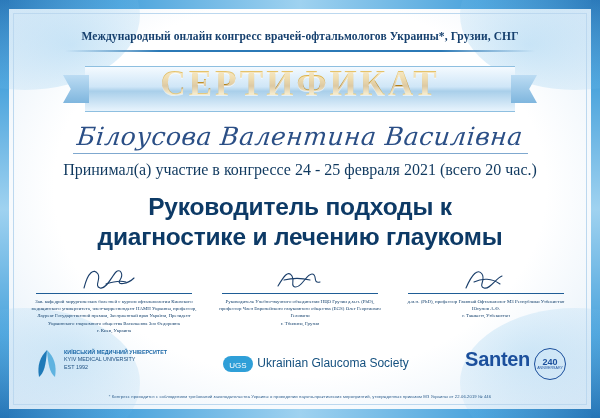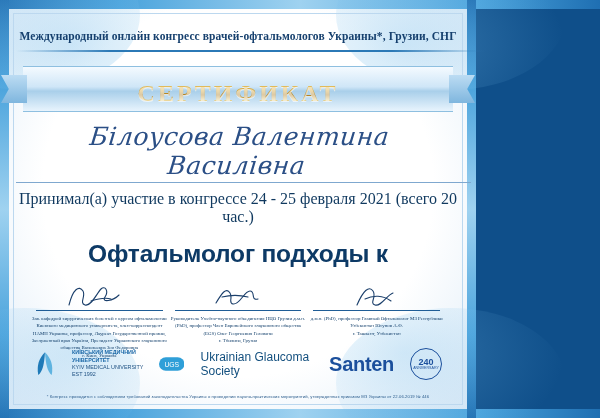--- a/index.html
+++ b/index.html
@@ -3,21 +3,21 @@
 <meta charset="utf-8">
 <style>
   html,body{margin:0;padding:0;}
   body{
     width:600px;height:418px;overflow:hidden;
     background:#0f4f8a;
     font-family:"Liberation Serif", serif;
   }
   .cert{
     position:relative;
-    width:476px;height:418px;
+    width:600px;height:418px;
     box-sizing:border-box;
     background:
       radial-gradient(ellipse at 50% 45%, #ffffff 0%, #ffffff 58%, #eef5fb 78%, #dbe9f6 100%);
   }
   
   .frame-top,.frame-bottom,.frame-left,.frame-right{
     position:absolute;
     background:linear-gradient(90deg,#1f6fb2,#4aa3dc 20%,#9fd2f0 50%,#4aa3dc 80%,#1f6fb2);
   }
   .frame-top{left:0;top:0;width:600px;height:9px;}
@@ -68,23 +68,23 @@
     background:linear-gradient(180deg,#f4faff,#cfe6f7 45%,#a9cfea 55%,#e8f4fd);
     border-top:1px solid #8ebfe0;border-bottom:1px solid #8ebfe0;
   }
   .ribbon:before,.ribbon:after{
     content:"";position:absolute;top:8px;width:26px;height:28px;
     background:linear-gradient(180deg,#bcdcf3,#7fb6de);
   }
   .ribbon:before{left:-22px;clip-path:polygon(0 0,100% 0,100% 100%,0 100%,30% 50%);}
   .ribbon:after{right:-22px;clip-path:polygon(0 0,100% 0,70% 50%,100% 100%,0 100%);}
   .title{
-    position:absolute;left:0;right:0;top:20px;
-    text-align:center;
-    font-size:24px;
+    position:absolute;left:0;right:0;top:4px;
+    text-align:center;
+    font-size:35px;
     font-weight:bold;
     letter-spacing:3px;
     font-family:"Liberation Serif", serif;
     color:#c99a22;
     background:linear-gradient(180deg,#f3dca0 0%,#d9ab3a 35%,#a9791a 55%,#e8cf86 75%,#c79a2c 100%);
     -webkit-background-clip:text;background-clip:text;
     -webkit-text-fill-color:transparent;
     text-shadow:0 1px 0 rgba(255,255,255,.6);
   }
   .name{
@@ -131,21 +131,21 @@
     font-size:4.9px;
     line-height:1.5;
     color:#123f6b;
     font-family:"Liberation Serif", serif;
   }
   .logos{
     position:absolute;left:8px;right:8px;bottom:22px;
     display:flex;align-items:center;justify-content:space-between;
     padding:0 10px;
   }
-  .logo{display:flex;align-items:center;gap:16px;}
+  .logo{display:flex;gap:4px;}
   .logo-label{font-size:5.4px;color:#1d4f80;line-height:1.35;font-family:"Liberation Sans",sans-serif;}
   .logo-label .l1{font-weight:bold;color:#1d69a8;}
   .ugs-text{font-size:12px;color:#14507f;font-family:"Liberation Sans",sans-serif;}
   .santen{
     font-size:20px;font-weight:bold;color:#1b4f9c;
     font-family:"Liberation Sans",sans-serif;letter-spacing:-.3px;
   }
   .anniv{
     width:30px;height:30px;border-radius:50%;
     border:1.5px solid #1b4f9c;
@@ -187,21 +187,22 @@
       <div class="ribbon"></div>
       <div class="title">СЕРТИФИКАТ</div>
     </div>
 
     <div class="name">Білоусова Валентина Василівна</div>
     <div class="name-rule"></div>
 
     <div class="participation">Принимал(а) участие в конгрессе 24 - 25 февраля 2021 (всего 20 час.)</div>
 
     <div class="subject">
-      <div>Офтальмолог подходы к</div>
+      <div>Руководитель подходы к</div>
+      <div>диагностике и лечению глаукомы</div>
     </div>
 
     <div class="sign-row">
 
       <div class="sign-col">
         <svg class="scribble" width="120" height="26" viewBox="0 0 120 26">
           <path class="gls" d="M30 22 C34 6, 40 2, 44 8 C47 13, 40 20, 46 22 C52 24, 58 10, 62 6 C66 2, 70 8, 66 14 C62 20, 74 18, 80 12"></path>
           <path class="gls" d="M52 18 C58 16, 66 14, 72 16"></path>
         </svg>
         <div class="sign-rule"></div>

